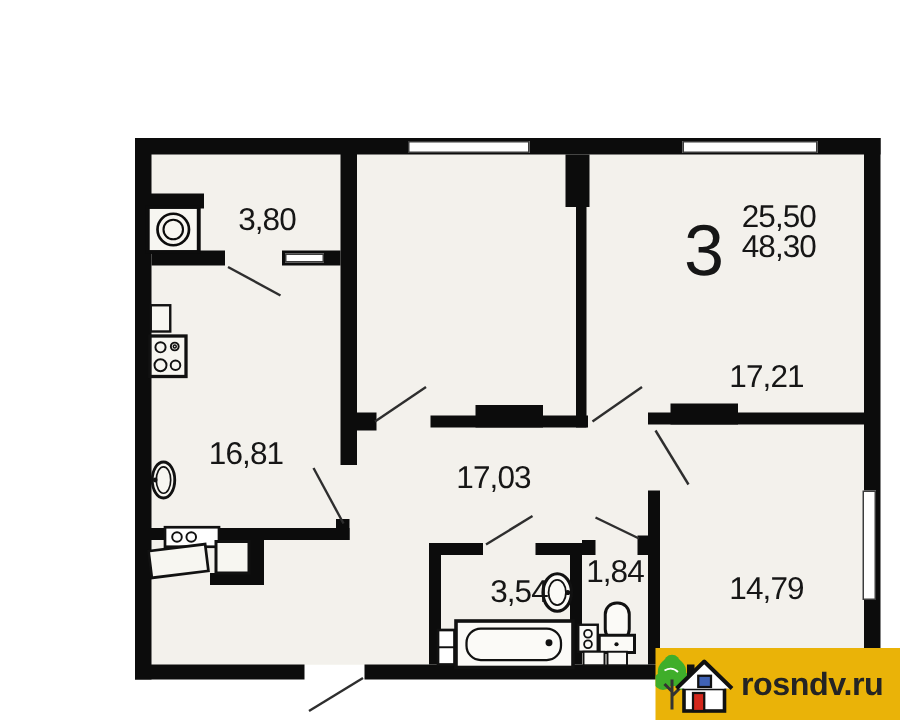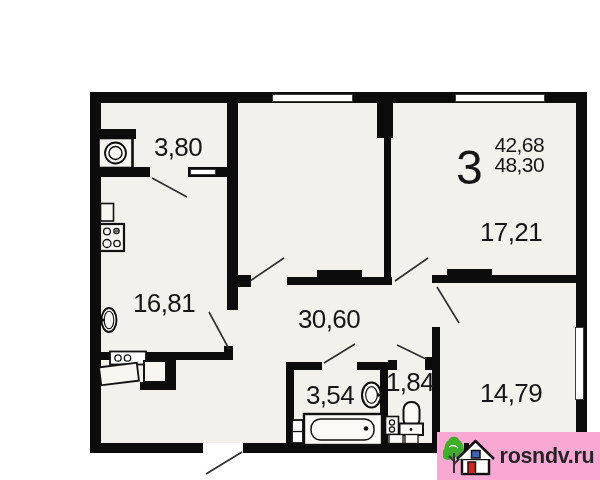--- a/index.html
+++ b/index.html
@@ -2,28 +2,28 @@
 <html><head>
 <meta charset="utf-8">
 <style>
   html,body{margin:0;padding:0;background:#fff;}
   #stage{position:relative;width:600px;height:480px;background:#ffffff;overflow:hidden;
          font-family:"Liberation Sans", sans-serif;}
   .floor{position:absolute;left:100px;top:102px;width:477px;height:341px;background:#f3f1ec;}
   .hallfloor{position:absolute;left:101px;top:350px;width:180px;height:93px;background:#f3f1ec;}
   .w{position:absolute;background:#0c0c0c;display:block;}
   .win{position:absolute;background:#ffffff;border:1px solid #3c3c3c;box-sizing:border-box;}
-  .lbl{position:absolute;font-size:26px;letter-spacing:-0.6px;color:#161616;white-space:nowrap;
+  .lbl{position:absolute;font-size:21px;letter-spacing:-0.6px;color:#161616;white-space:nowrap;
        transform:translate(-50%,-50%);}
   #fixsvg{position:absolute;left:0;top:0;pointer-events:none;}
   .summary{position:absolute;left:452px;top:135px;width:92px;text-align:right;
            font-size:21px;line-height:19.5px;letter-spacing:-0.6px;color:#161616;}
   .big3{position:absolute;left:4px;top:9px;font-size:48px;line-height:1;letter-spacing:0;}
-  .logo{position:absolute;left:437px;top:432px;width:163px;height:48px;background:#f9a8d4;
-        display:flex;align-items:center;z-index:30;justify-content:center;}
+  .logo{position:absolute;left:437px;top:432px;width:163px;height:48px;background:#eab308;
+        display:flex;align-items:center;z-index:30;}
   .logo-text{font-size:21.5px;font-weight:700;color:#242424;letter-spacing:-0.3px;margin-left:3px;}
 </style>
 </head>
 <body>
 
 <div id="stage">
 
   <div class="floor"></div>
   <div class="hallfloor"></div>
 
@@ -134,30 +134,30 @@
       <line x1="250" y1="281" x2="284" y2="258"></line>
       <line x1="395" y1="281" x2="428" y2="258"></line>
       <line x1="437" y1="287" x2="459" y2="323"></line>
       <line x1="324" y1="363" x2="355" y2="344"></line>
       <line x1="426" y1="359" x2="397" y2="345"></line>
       <line x1="242" y1="452" x2="206" y2="474"></line>
     </g>
   </svg>
 
   <div class="lbl" style="left:178px;top:147px">3,80</div>
-  <div class="lbl" style="left:511px;top:232px">17,21</div>
+  <div class="lbl" style="left:511px;top:252px">17,21</div>
   <div class="lbl" style="left:164px;top:303px">16,81</div>
-  <div class="lbl" style="left:329px;top:319px">30,60</div>
-  <div class="lbl" style="left:330px;top:395px">3,54</div>
+  <div class="lbl" style="left:329px;top:319px">17,03</div>
+  <div class="lbl" style="left:346px;top:395px">3,54</div>
   <div class="lbl" style="left:410px;top:382px">1,84</div>
   <div class="lbl" style="left:511px;top:393px">14,79</div>
 
   <div class="summary">
     <div class="big3">3</div>
-    <div>42,68</div>
+    <div>25,50</div>
     <div>48,30</div>
   </div>
 
   <div class="logo">
     <svg width="54" height="42" viewBox="0 0 54 42">
 
       <g>
         <circle cx="11" cy="13" r="9.5" fill="#3fae2a"></circle>
         <circle cx="5" cy="19" r="6" fill="#3fae2a"></circle>
         <circle cx="18" cy="19" r="6" fill="#3fae2a"></circle>

